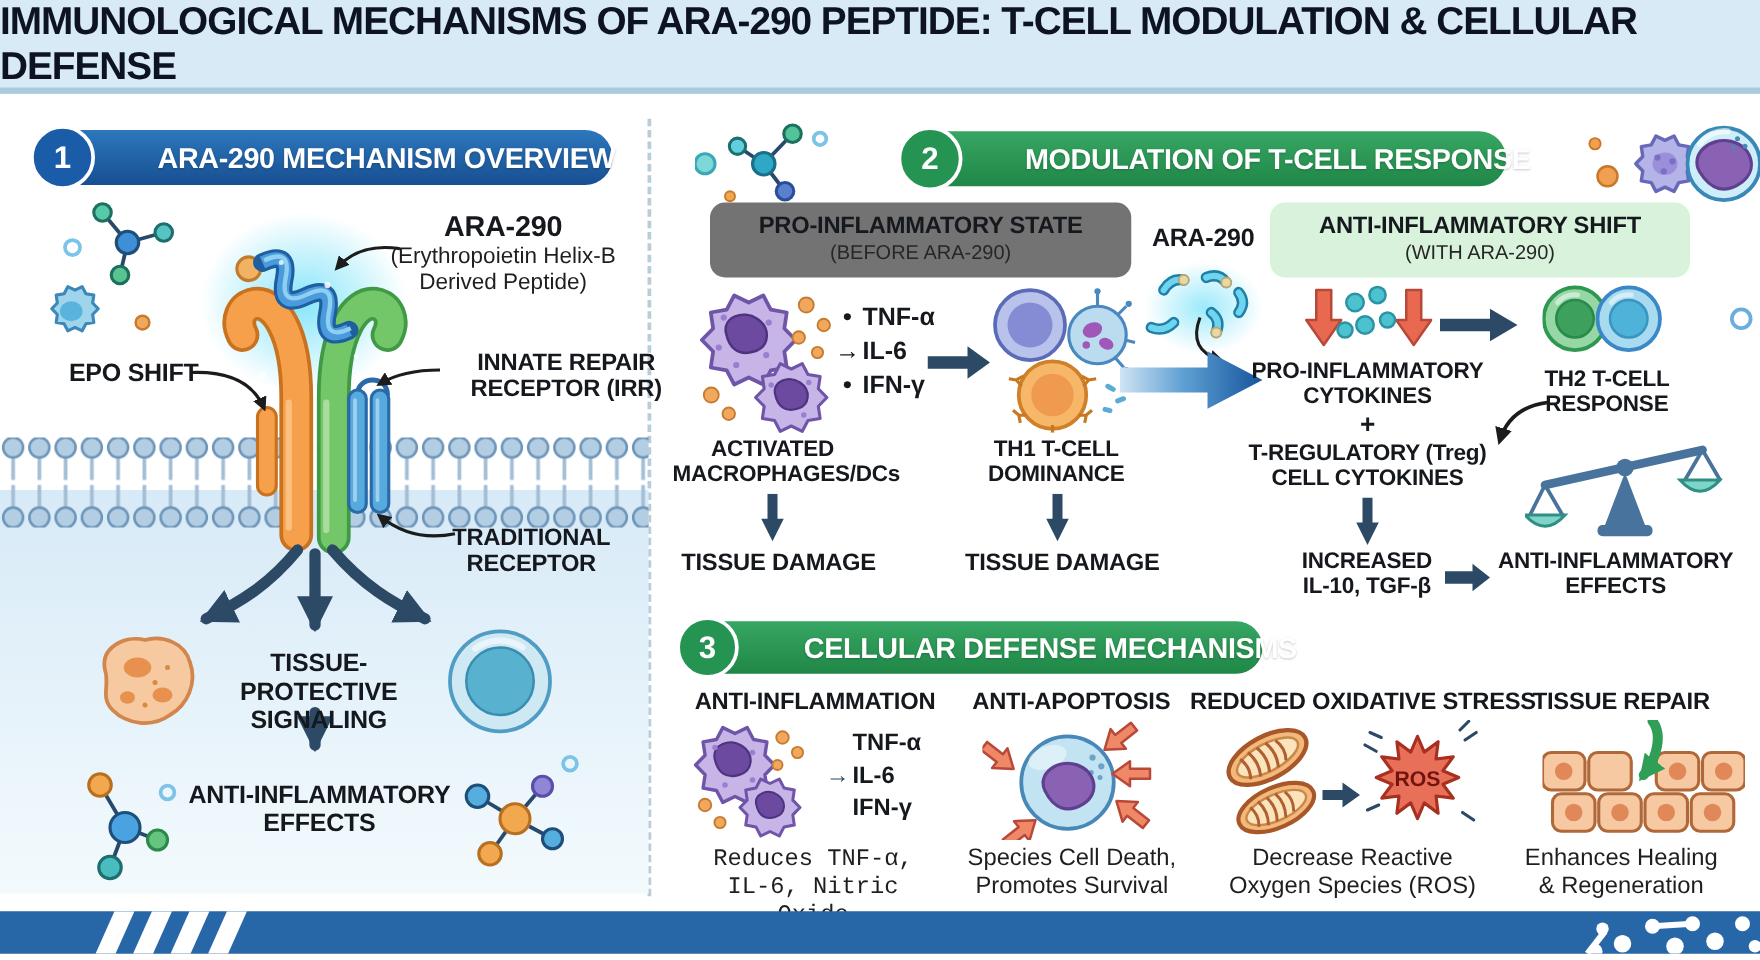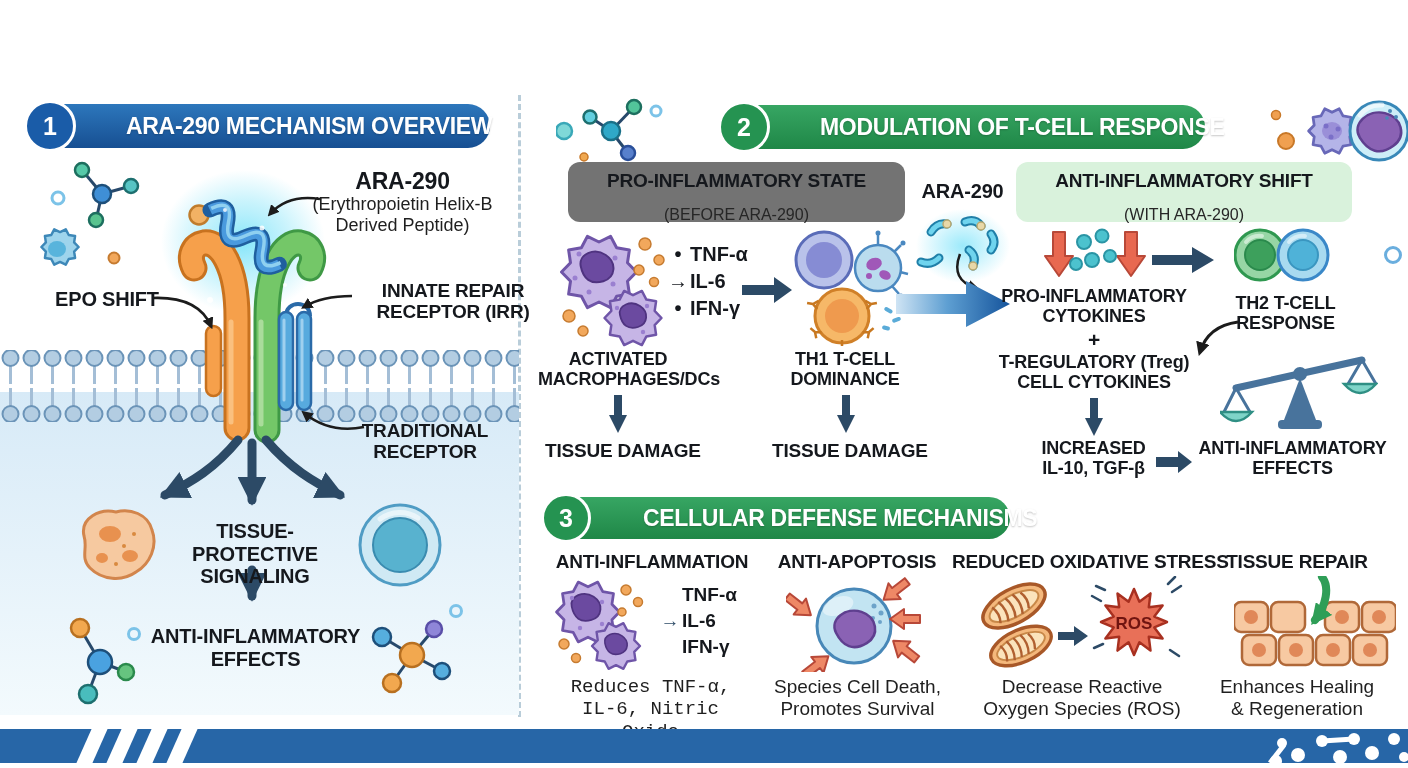--- a/index.html
+++ b/index.html
@@ -16,21 +16,21 @@
   .pill.blue{background:linear-gradient(180deg,#2d77bc,#174f92);}
   .pill.green{background:linear-gradient(180deg,#37a663,#1f8747);}
   .num{position:absolute;left:-4px;top:-4px;border-radius:50%;border:3px solid #fff;color:#fff;
        display:flex;align-items:center;justify-content:center;font-weight:bold;font-size:25px;}
   .num.blue{background:#1a5ca8;}
   .num.green{background:#259351;}
   .box{position:absolute;border-radius:12px;text-align:center;padding-top:8px;}
   .box.peach{background:#737373;}
   .box.lgreen{background:#d9f2dc;}
   .box .bt{font-size:19px;font-weight:bold;color:#15181d;letter-spacing:-0.2px;}
-  .box .bs{font-size:16px;color:#262626;margin-top:14px;}
+  .box .bs{font-size:16px;color:#262626;margin-top:2px;}
   .cylist{position:absolute;font-weight:bold;color:#15181d;}
   .cylist .row{display:flex;align-items:center;margin-bottom:4px;}
   .cylist .pre{width:24px;display:inline-block;text-align:center;}
   .divider{position:absolute;left:518px;top:95px;height:622px;width:0;border-left:3px dashed #b9cdd9;}
   .footer{position:absolute;left:0;top:729px;width:1408px;height:34px;background:#2766a7;overflow:hidden;}
   .stripe{position:absolute;top:0;width:16px;height:34px;background:#fff;transform:skewX(-24deg);}
   .ring{position:absolute;border-radius:50%;border:3px solid #6aaede;}
 </style>
 </head>
 <body>
@@ -72,20 +72,23 @@
         </linearGradient>
       <pattern id="pmem" x="0" y="200" width="21" height="72" patternUnits="userSpaceOnUse">
         <line x1="10.5" y1="16" x2="10.5" y2="34" stroke="#a4bed6" stroke-width="3"></line>
         <line x1="10.5" y1="38" x2="10.5" y2="56" stroke="#a4bed6" stroke-width="3"></line>
         <circle cx="10.5" cy="8" r="8" fill="#b3cde2" stroke="#6b94b8" stroke-width="2"></circle>
         <circle cx="10.5" cy="64" r="8" fill="#b3cde2" stroke="#6b94b8" stroke-width="2"></circle>
       </pattern>
     </defs>
   </svg>
 
+  <div class="titlebar">
+    <div class="t">IMMUNOLOGICAL MECHANISMS OF ARA-290 PEPTIDE: T-CELL MODULATION &amp; CELLULAR DEFENSE</div>
+  </div>
 
   <div class="divider"></div>
 
   <div class="pill blue" style="left:28px;top:104px;width:462px;height:44px;">
     <div class="num blue" style="width:46px;height:46px;">1</div>
     <div class="txt">ARA-290 MECHANISM OVERVIEW</div>
   </div>
 
   <svg class="abs" style="left:0;top:150px" width="519" height="565" viewBox="0 0 519 565">
     <path d="M0,242 L519,242 L519,565 L0,565 Z" fill="url(#gcyto)"></path>

